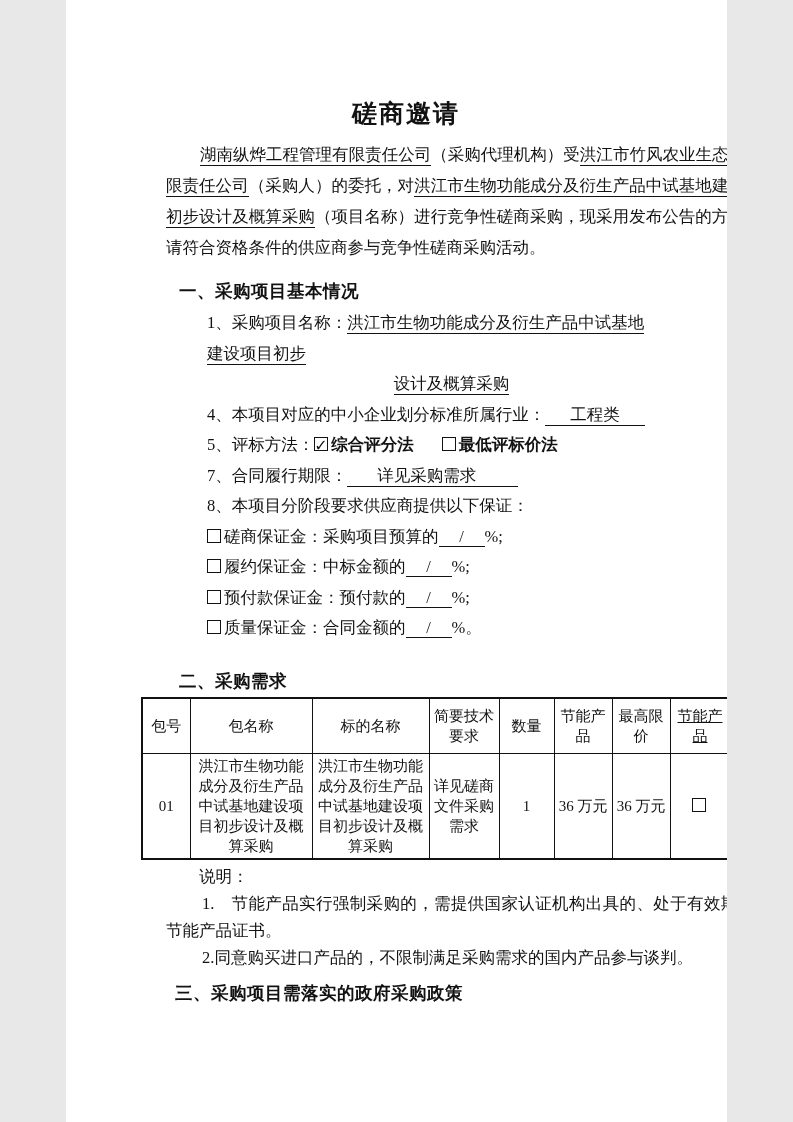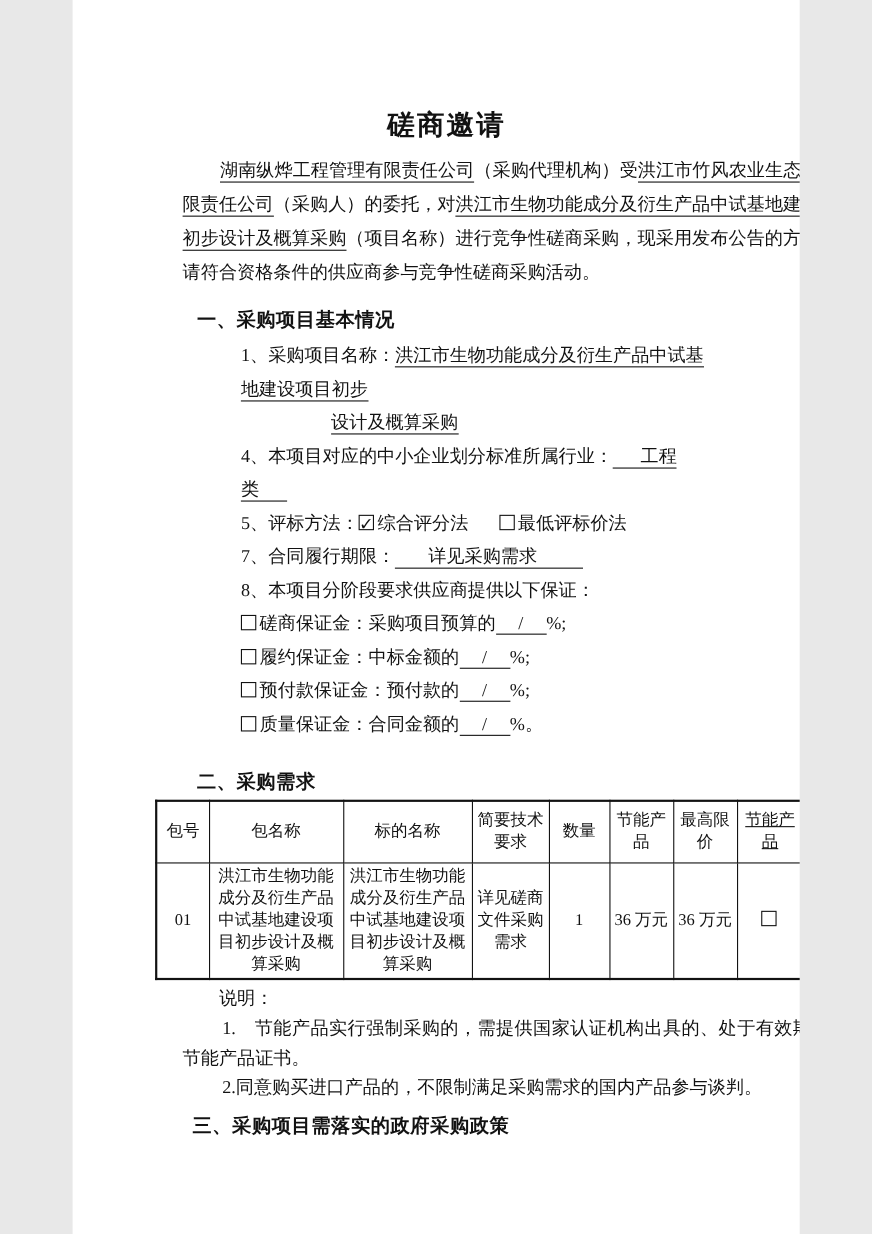--- a/index.html
+++ b/index.html
@@ -26,40 +26,40 @@
     line-height:31px; text-indent:34px; text-align:justify;
   }
   .sec-h {
     margin:15px 0 4px 13px;
     font-family:"DejaVu Sans","Liberation Sans",sans-serif;
     font-size:17.5px; line-height:26px; font-weight:bold; letter-spacing:0.5px;
   }
   .sec-h.s2 { margin-top:24px; margin-bottom:3px; }
   .sec-h.s3 { margin-top:9px; margin-left:9px; }
   .items { margin-left:41px; }
-  .line { line-height:30.5px;margin-left:12px; }
-  .val2 { margin-left:94px; }
+  .line { line-height:30.5px; }
+  .val2 { margin-left:50px;text-align:center; }
   .u { border-bottom:1.2px solid #121212; padding-bottom:1px; }
   .pad-s { padding-left:9px;  padding-right:16px; }
   .pad-m { padding-left:25px; padding-right:25px; }
   .pad-l { padding-left:30px; padding-right:42px; }
   .blank {
     display:inline-block; min-width:46px; text-align:center;
     border-bottom:1.2px solid #121212; line-height:19px;
   }
   .cb {
     display:inline-block; width:12px; height:12px;
     border:1.6px solid #121212; margin-right:3px;
     vertical-align:-1px; position:relative; background:#fff;
   }
   .cb.checked::after {
     content:"✓"; position:absolute; left:-1px; top:-7px;
     font-family:"DejaVu Sans",sans-serif; font-size:16px; font-weight:bold; color:#121212;
   }
-  .opt { white-space:nowrap; }
+  .opt { white-space:nowrap;font-weight:bold; }
   .opt + .opt { margin-left:12px; }
   .opt.gap2 { margin-left:28px; }
   table.req {
     border-collapse:collapse; table-layout:fixed;
     width:641px; margin-left:-25px; margin-top:2px;
     border:2px solid #121212;
   }
   table.req th, table.req td {
     border:1.5px solid #121212;
     font-weight:normal; text-align:center; vertical-align:middle;

